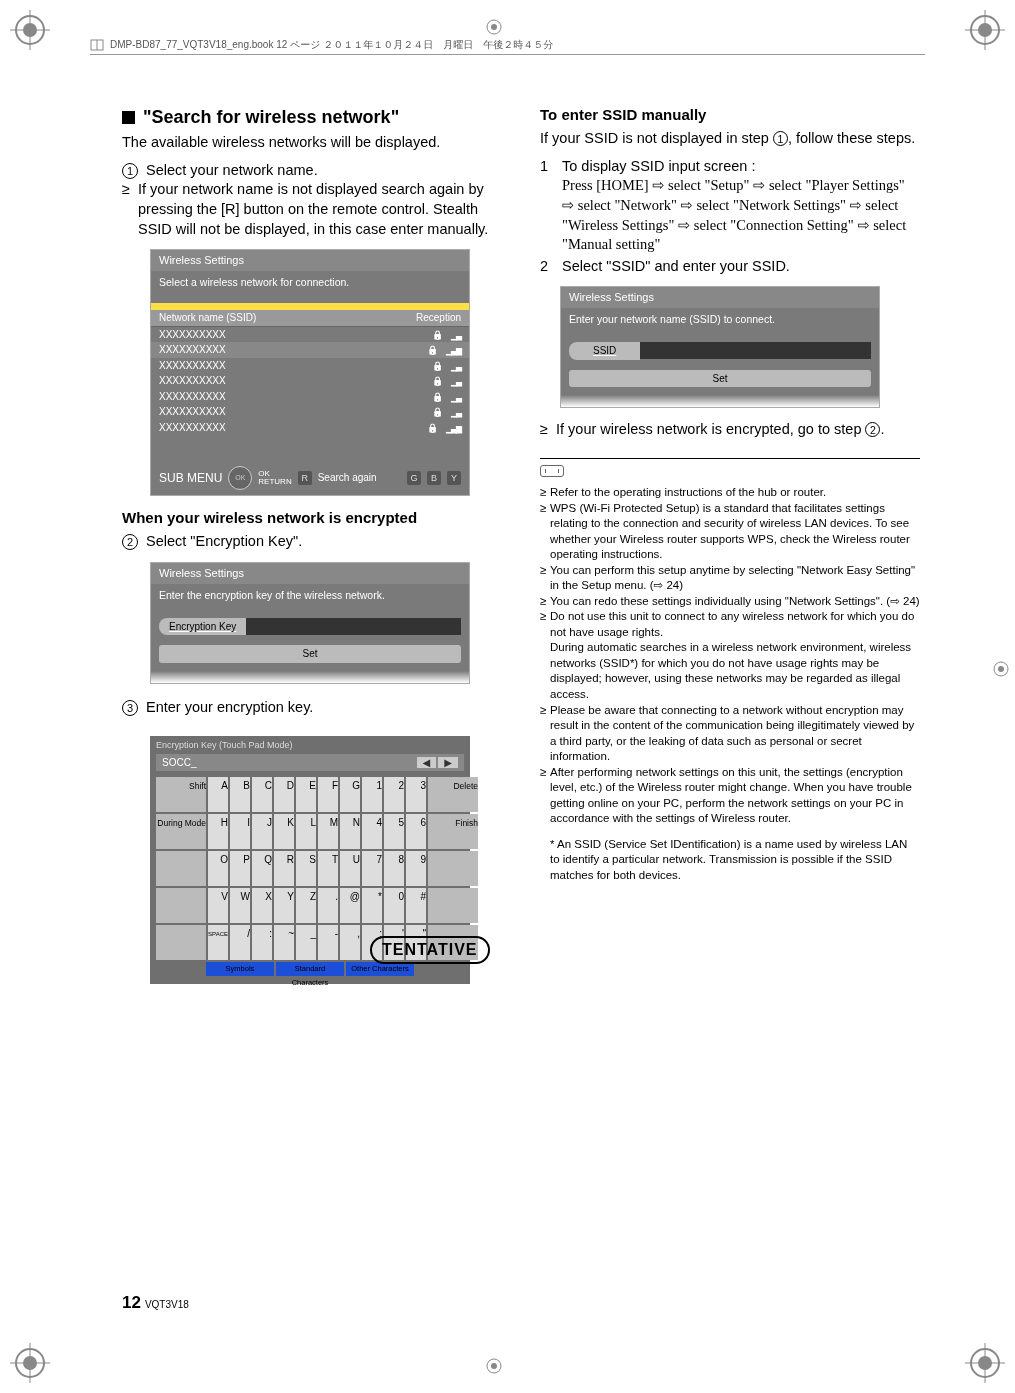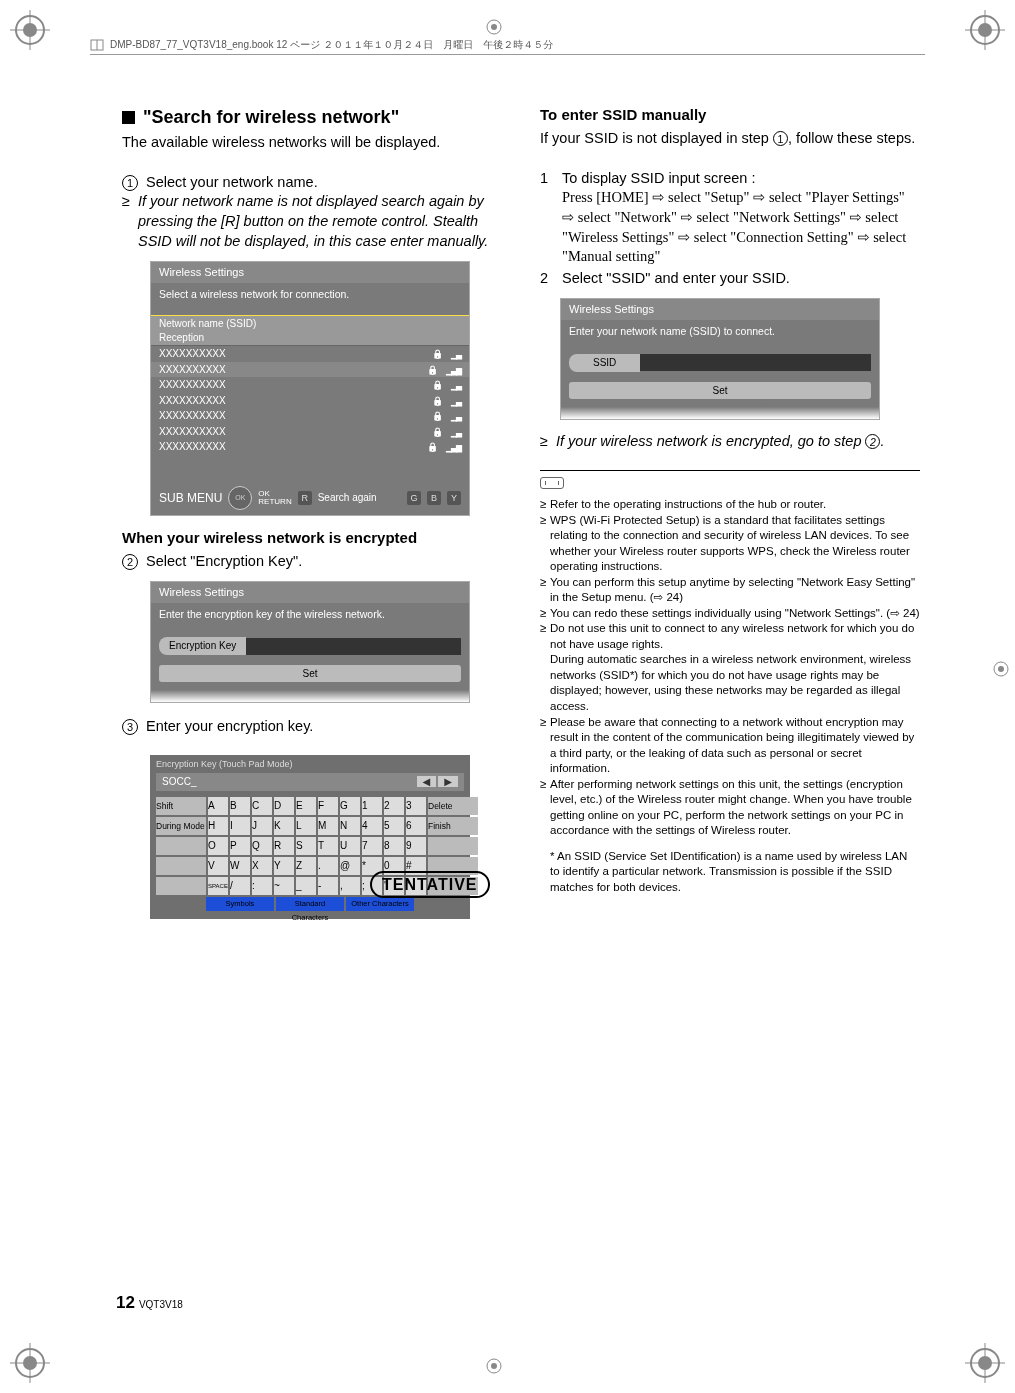--- a/index.html
+++ b/index.html
@@ -28,66 +28,66 @@
     display:flex; align-items:center; gap:6px;
   }
   .content {
     position: absolute;
     top: 105px; left: 122px; right: 95px;
     display: flex; gap: 38px;
   }
   .col { flex: 1; font-size: 14.5px; line-height: 1.35; }
   .h-search { font-size: 18px; font-weight: 900; margin-bottom: 4px; }
   .sq { display:inline-block; width:13px; height:13px; background:#000; margin-right:8px; vertical-align:-1px;}
-  .para { margin-bottom: 20px; }
+  .para { margin-bottom: 8px; }
   .step-list { list-style: none; }
   .step-list li { display:flex; gap:8px; }
   .step-list .num { display:inline-block; width:16px; height:16px; border:1px solid #000; border-radius:50%; text-align:center; font-size:11px; line-height:15px; flex-shrink:0; margin-top:2px;}
-  .bullet-list { list-style:none; padding-left:16px;font-style:italic; }
+  .bullet-list { list-style:none; padding-left:16px; }
   .bullet-list li::before { content:"≥"; position:absolute; margin-left:-16px; }
   .screen {
     background:#7a7a7a; color:#fff; font-size:11px; width:320px; margin:10px 0 12px 28px;
     border:1px solid #aaa;
   }
   .screen-title { background:#888; padding:3px 8px; font-size:11px; }
   .screen-sub { padding:4px 8px 14px; font-size:10.5px; }
   .screen-row { display:flex; justify-content:space-between; padding:1px 8px; font-size:10px; }
-  .screen-head { background:#999; border-top:1px solid #fde047; border-bottom:1px solid #666;flex-direction:column;}
+  .screen-head { background:#999; border-top:7px solid #fde047; border-bottom:1px solid #666;}
   .screen-foot { padding:5px 8px; display:flex; align-items:center; gap:6px; font-size:10px;}
   .lock::before { content:"🔒"; font-size:9px; margin-right:3px; filter:grayscale(1) brightness(2);}
   .bars { letter-spacing:-1px; font-family:monospace;}
   .sig-col { display:flex; align-items:center; gap:4px;}
   .col-badge { display:inline-flex; width:14px; height:14px; background:#555; color:#ddd; font-size:9px; align-items:center; justify-content:center; border-radius:2px;}
   .subhead { font-weight:bold; font-size:15px; margin-top:10px; margin-bottom:4px;}
-  .field-row { display:flex; align-items:center; margin:2px 8px 10px;}
+  .field-row { display:flex; align-items:center; margin:2px 8px 10px;text-decoration:underline;}
   .field-label { background:#bbb; color:#000; padding:2px 10px; font-size:10px; border-radius:8px 0 0 8px;}
   .field-input { background:#333; height:17px; flex:1;}
   .set-btn { background:#bbb; color:#000; text-align:center; margin:0 8px 8px; padding:2px 0; font-size:10px; border-radius:3px;}
   .screen-fade { height:12px; background:linear-gradient(#7a7a7a, #fff);}
   .kb { background:#6f6f6f; width:320px; margin:18px 0 0 28px; padding-bottom:8px;}
   .kb-title { font-size:9px; color:#ddd; padding:3px 6px;}
   .kb-input { background:#888; margin:0 6px 6px; padding:2px 6px; font-size:10px; color:#fff; display:flex; justify-content:space-between;}
   .kb-grid { display:grid; grid-template-columns: 50px repeat(10, 20px) 50px; gap:2px; padding:0 6px; font-size:10px;}
-  .kb-grid span { background:#ddd; color:#000; text-align:left; height:18px; line-height:18px;}
+  .kb-grid span { background:#ddd; color:#000; text-align:right; height:35px; line-height:18px;}
   .kb-grid .side { background:#bbb; font-size:8.5px;}
   .tentative { position:absolute; font-size:16px; font-weight:900; letter-spacing:1px; left:248px; margin-top:-48px; border:2px solid #000; border-radius:14px; padding:1px 10px; background:rgba(255,255,255,0);}
   .kb-bottom { display:flex; gap:2px; padding:2px 56px 0; }
   .kb-bottom span { flex:1; background:#1d4ed8; font-size:7.5px; text-align:center; height:14px; line-height:14px; color:#000;}
   .right-steps { list-style:none; }
   .right-steps > li { display:flex; gap:10px; margin-bottom:2px;}
   .right-steps .n { width:12px; flex-shrink:0;}
   .arrow { font-family: serif; }
   .notes { font-size:11.5px; line-height:1.35; margin-top:18px;}
   .notes-icon { display:inline-block; width:24px; height:12px; border:1px solid #666; border-radius:3px; margin-bottom:4px; position:relative;}
   .notes-icon::after{ content:""; position:absolute; left:4px; right:4px; top:3px; bottom:3px; border-left:1px solid #666; border-right:1px solid #666;}
   .notes ul { list-style:none;}
   .notes li { position:relative; padding-left:10px; margin-bottom:0px;}
   .notes li::before { content:"≥"; position:absolute; left:0;}
   .notes .star { padding-left:10px; margin-top:10px;}
-  .page-num { position:absolute; bottom:80px; left:116px; font-size:13px;}
+  .page-num { position:absolute; bottom:80px; left:122px; font-size:13px;}
   .page-num b { font-weight:900; font-size:17px; margin-right:4px;}
   .circ-num { display:inline-block; width:15px; height:15px; border:1px solid #000; border-radius:50%; text-align:center; font-size:10.5px; line-height:14px;}
   .oknob { display:inline-flex; width:24px; height:24px; border:1px solid #ccc; border-radius:50%; align-items:center; justify-content:center; font-size:7px; color:#ccc; background:#666;}
 </style>
 </head>
 <body>
 
 <div class="print-mark pm-tl"><svg viewBox="0 0 40 40">
       <circle cx="20" cy="20" r="14" fill="none" stroke="#888" stroke-width="2"></circle>
       <circle cx="20" cy="20" r="7" fill="#888"></circle>

